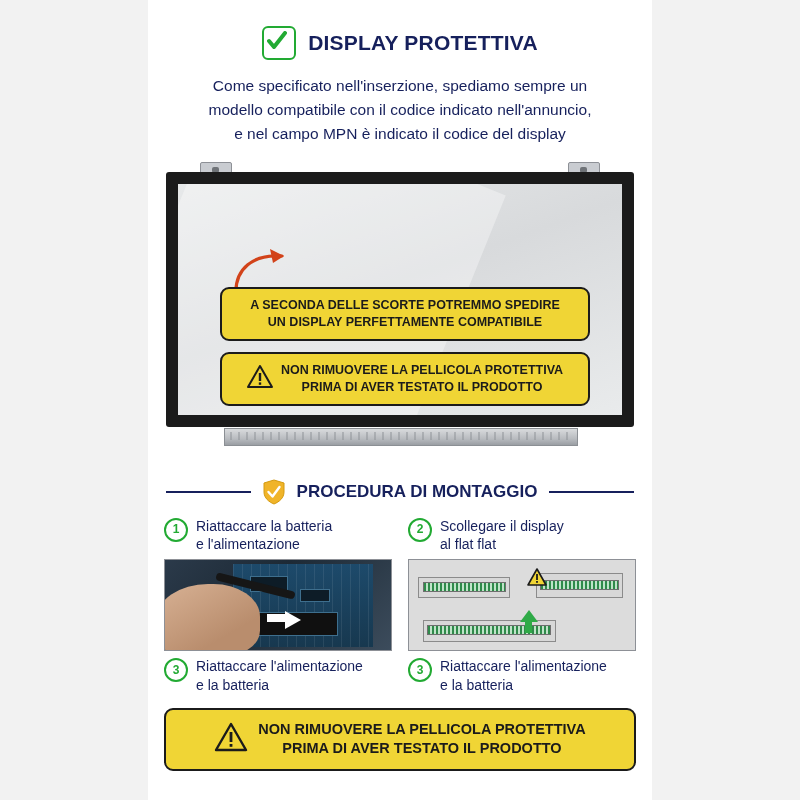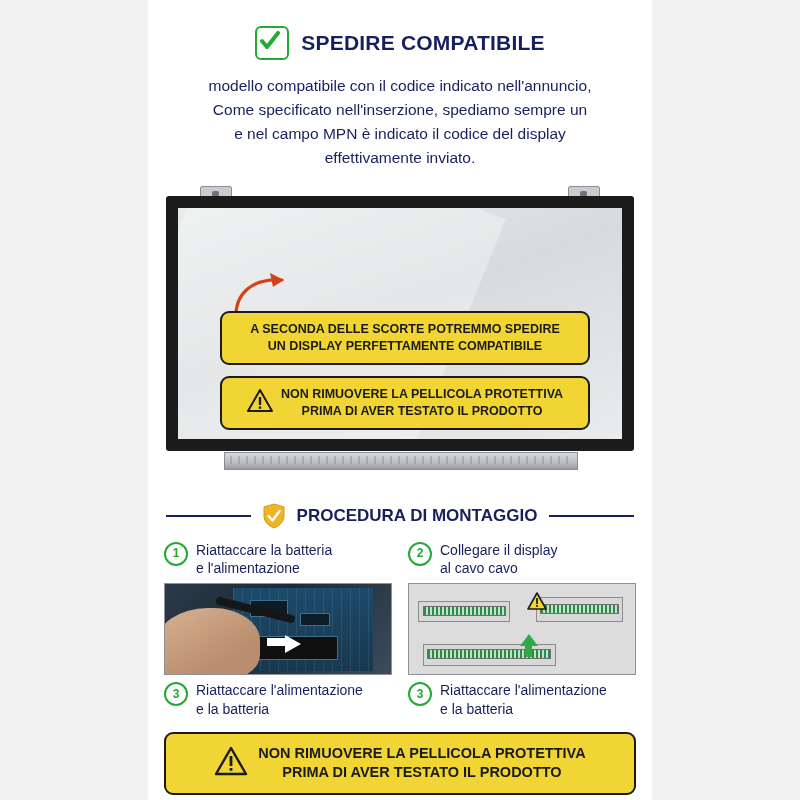--- a/index.html
+++ b/index.html
@@ -356,28 +356,27 @@
   <div class="side-rail right"></div>
 
   <div class="content">
 
     <div class="header-row">
       <div class="check-badge">
         <svg width="20" height="20" viewBox="0 0 20 20" aria-hidden="true">
           <path d="M2 10 L7 16 L18 2" fill="none" stroke="#22aa33" stroke-width="4" stroke-linecap="round" stroke-linejoin="round"></path>
         </svg>
       </div>
-      <div class="header-title">SPEDIRE COMPATIBILE</div>
+      <div class="header-title">DISPLAY PROTETTIVA</div>
     </div>
 
     <div class="intro">
+      <div>Come specificato nell'inserzione, spediamo sempre un</div>
       <div>modello compatibile con il codice indicato nell'annuncio,</div>
-      <div>Come specificato nell'inserzione, spediamo sempre un</div>
       <div>e nel campo MPN è indicato il codice del display</div>
-      <div>effettivamente inviato.</div>
     </div>
 
     <div class="panel-wrap">
       <div class="tab l">
           <span class="hole"></span>
         </div>
       <div class="tab r">
           <span class="hole"></span>
         </div>
 
@@ -437,22 +436,22 @@
         <span class="num">1</span>
         <span>
           <span>Riattaccare la batteria</span><br>
           <span>e l'alimentazione</span>
         </span>
       </div>
 
       <div class="step-line">
         <span class="num">2</span>
         <span>
-          <span>Collegare il display</span><br>
-          <span>al cavo cavo</span>
+          <span>Scollegare il display</span><br>
+          <span>al flat flat</span>
         </span>
       </div>
 
       <div class="photo left-photo">
         <div class="pcb">
           <span class="pcb-chip" style="left:12%; top:14%; width:26%; height:18%;"></span>
           <span class="pcb-chip" style="left:48%; top:30%; width:20%; height:14%;"></span>
           <span class="pcb-chip" style="left:16%; top:58%; width:58%; height:26%; background:#101010;"></span>
         </div>
         <div class="hand"></div>

